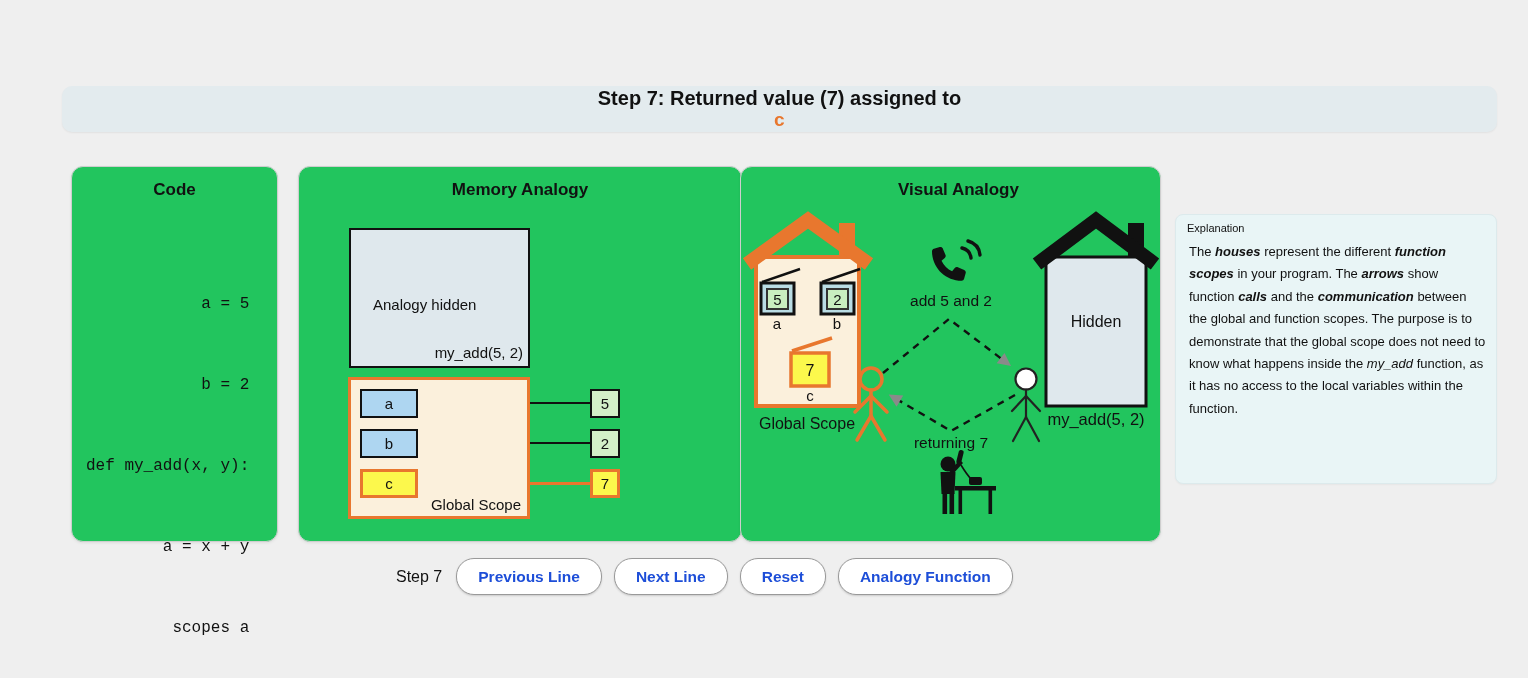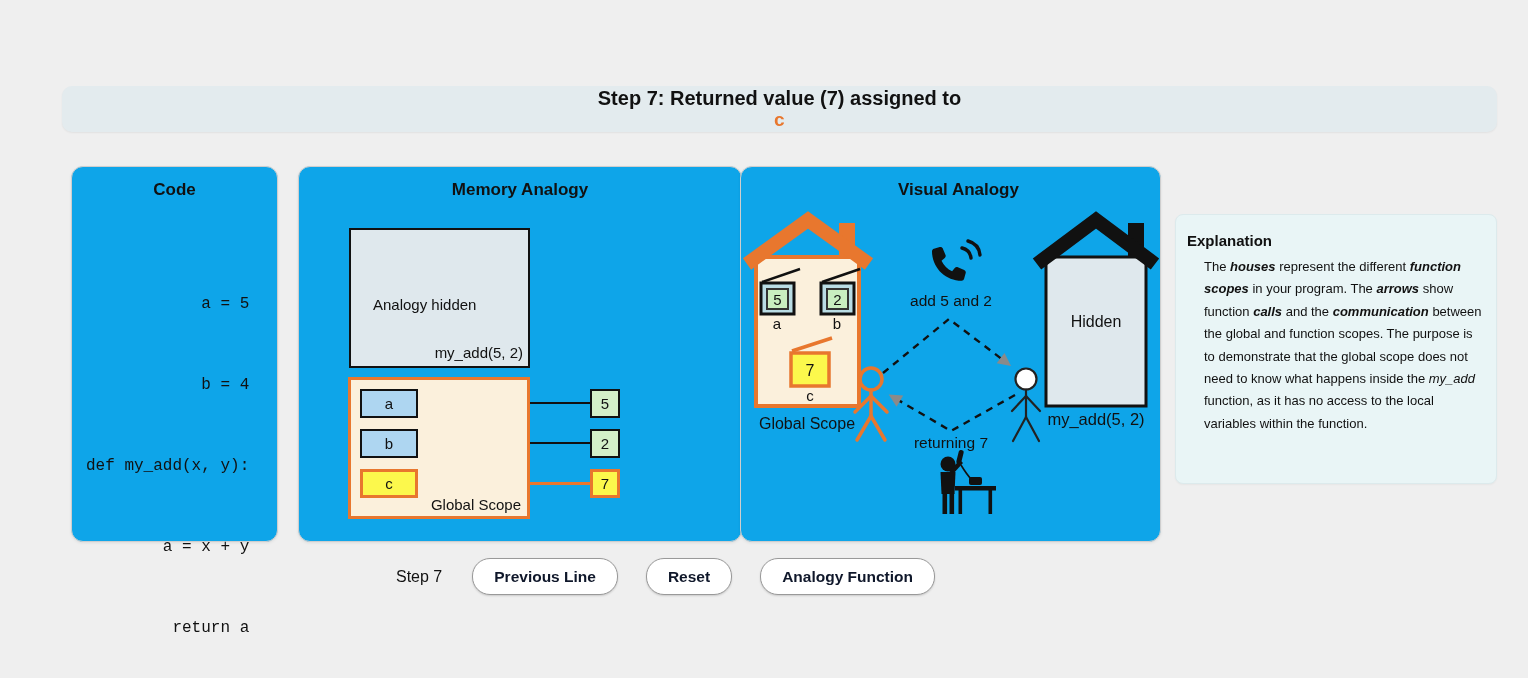--- a/index.html
+++ b/index.html
@@ -7,21 +7,21 @@
   .stage { position:relative; width:1528px; height:678px; background:#efefef; overflow:hidden; }
 
   
   .banner { position:absolute; left:62px; top:86px; width:1435px; height:46px;
             background:#e3ebee; border-radius:10px; box-shadow:0 1px 2px rgba(0,0,0,.06);
             display:flex; align-items:center; justify-content:center;
             font-size:20px; font-weight:bold;flex-direction:column; }
   .banner .var { color:#e8772e; font-family:"Liberation Mono",monospace; font-weight:bold; font-size:19px; white-space:pre; }
 
   
-  .panel { position:absolute; background:#0ea5e9; border:1px solid #cecece; border-radius:12px;
+  .panel { position:absolute; background:#22c55e; border:1px solid #cecece; border-radius:12px;
            box-shadow:0 1px 3px rgba(0,0,0,.08); }
   .panel-title { text-align:center; font-weight:bold; font-size:17px; margin-top:13px; }
 
   
   #code-panel { left:71px; top:166px; width:207px; height:376px; }
   .code-lines { position:absolute; left:14px; top:70px; font-family:"Liberation Mono",monospace;
                 font-size:16px; line-height:27px; white-space:pre; }
   .code-line { height:27px;text-align:right; }
 
   
@@ -43,50 +43,50 @@
 
   
   #visual-panel { left:740px; top:166px; width:421px; height:376px;padding-left:16px; }
   #visual-svg { position:absolute; left:0; top:36px; }
   .svgtext { font-family:"Liberation Sans",sans-serif; fill:#111; }
 
   
   #explanation-panel { left:1175px; top:214px; width:322px; height:270px;
                        background:#e9f5f6; border:1px solid #dceaec; border-radius:8px;
                        box-shadow:0 1px 2px rgba(0,0,0,.04); }
-  .exp-title { font-weight:bold; font-size:15px; margin:17px 12px 7px 11px; }
-  .exp-body { margin:0 10px 0 28px; font-size:13px; line-height:22.4px; }
+  .exp-title { font-weight:normal; font-size:11px; margin:7px 12px 7px 11px; }
+  .exp-body { margin:0 10px 0 13px; font-size:13px; line-height:22.4px; }
   .exp-body .bi { font-weight:bold; font-style:italic; }
   .exp-body .it { font-style:italic; }
 
   
-  .controls { position:absolute; left:396px; top:558px; display:flex; align-items:center; gap:28px; }
+  .controls { position:absolute; left:396px; top:558px; display:flex; align-items:center; gap:12px; }
   .step-label { font-size:16px; margin-right:2px; }
   .btn { background:#fff; border:1.5px solid #999; border-radius:18px; height:37px; padding:16px 21px;
-         font-family:"Liberation Sans",sans-serif; font-weight:bold; font-size:15.5px; color:#0f172a;
+         font-family:"Liberation Sans",sans-serif; font-weight:bold; font-size:15.5px; color:#1d4ed8;
          display:flex; align-items:center; box-shadow:0 1px 2px rgba(0,0,0,.15); cursor:pointer; }
 </style>
 </head>
 <body>
 
 <div class="stage">
 
   <div class="banner">
     <span>Step 7: Returned value (7) assigned to </span>
       <span class="var">c</span>
   </div>
 
   <div class="panel" id="code-panel">
     <div class="panel-title">Code</div>
     <div class="code-lines">
       <div class="code-line"><span>a = 5</span></div>
-      <div class="code-line"><span>b = 4</span></div>
+      <div class="code-line"><span>b = 2</span></div>
       <div class="code-line"><span>def my_add(x, y):</span></div>
       <div class="code-line"><span>   a = x + y</span></div>
-      <div class="code-line"><span>   return a</span></div>
+      <div class="code-line"><span>   scopes a</span></div>
       
     </div>
   </div>
 
   <div class="panel" id="memory-panel">
     <div class="panel-title">Memory Analogy</div>
 
     <div class="fn-box">
       <div class="fn-text">Analogy hidden</div>
       <div class="fn-caption">my_add(5, 2)</div>
@@ -206,17 +206,18 @@
   </div>
 
   <div class="panel" id="explanation-panel">
     <div class="exp-title">Explanation</div>
     <div class="exp-body"><span>The </span><span class="bi">houses</span><span> represent the different </span><span class="bi">function scopes</span><span> in your program. The </span><span class="bi">arrows</span><span> show function </span><span class="bi">calls</span><span> and the </span><span class="bi">communication</span><span> between the global and function scopes. The purpose is to demonstrate that the global scope does not need to know what happens inside the </span><span class="it">my_add</span><span> function, as it has no access to the local variables within the function.</span></div>
   </div>
 
   <div class="controls">
     <div class="step-label">Step 7</div>
     <button class="btn">Previous Line</button>
+    <button class="btn">Next Line</button>
     <button class="btn">Reset</button>
     <button class="btn">Analogy Function</button>
   </div>
 
 </div>
 
 </body></html>

